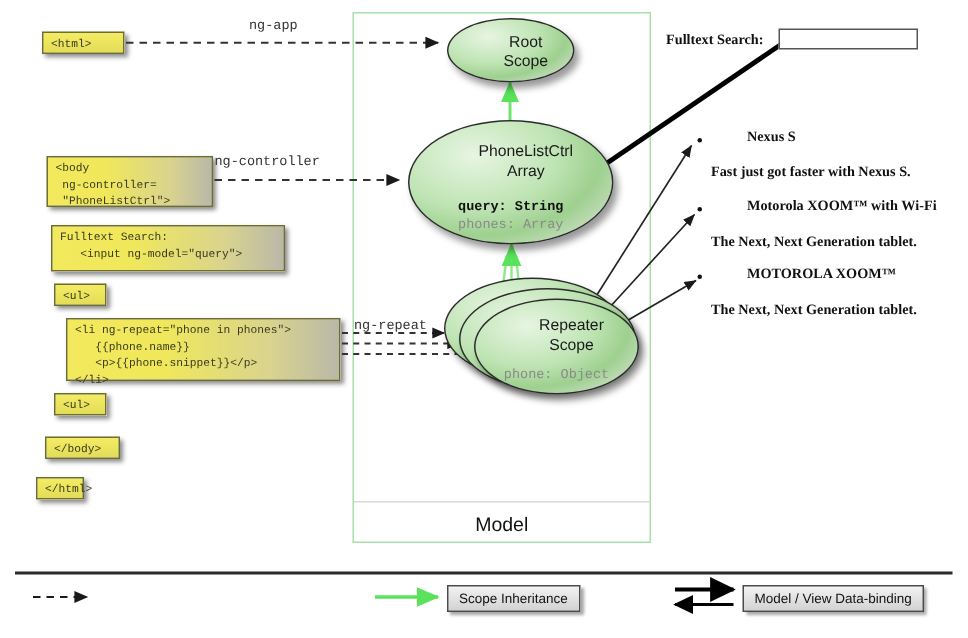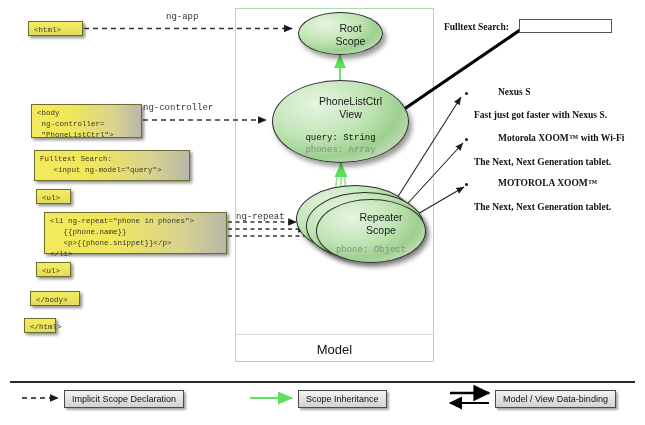--- a/index.html
+++ b/index.html
@@ -44,21 +44,21 @@
   #lbl-ngcontroller{left:143px;top:103px;}
   #lbl-ngrepeat{left:236px;top:212px;}
 
   
   .ellipse{position:absolute;border-radius:50%;border:1.5px solid #2c2c2c;
            box-shadow:3px 4px 5px rgba(0,0,0,0.4);
            background:radial-gradient(ellipse at 32% 28%,#e7f5e2 0%,#bfe4b4 42%,#9ed08f 65%,#e9e9e9 100%);
            text-align:center;box-sizing:border-box;}
   .ell-title{font-family:"Liberation Sans",sans-serif;font-size:10.5px;color:#1a1a1a;line-height:1.2;padding-left:20px;}
   .ell-prop{font-family:"Liberation Mono",monospace;font-size:9px;line-height:1.35;}
-  .ell-prop.bold{font-weight:normal;color:#111;}
+  .ell-prop.bold{font-weight:bold;color:#111;}
   .ell-prop.dim{color:#8a8a8a;}
 
   #ell-root{left:298px;top:12px;width:85px;height:43px;padding-top:9px;}
   #ell-ctrl{left:272px;top:80px;width:137px;height:83px;padding-top:14px;}
   #ell-rep3{left:296px;top:185px;width:118px;height:68px;}
   #ell-rep2{left:306px;top:192px;width:118px;height:68px;}
   #ell-rep1{left:316px;top:199px;width:110px;height:64px;padding-top:11px;}
 
   
   #view-search-label{position:absolute;left:444px;top:22px;font-size:9.5px;
@@ -177,21 +177,21 @@
   <div class="ellipse" id="ell-rep3"></div>
   <div class="ellipse" id="ell-rep2"></div>
   <div class="ellipse" id="ell-rep1">
     <div class="ell-title" style="white-space:pre-line">Repeater
 Scope</div>
     <div class="ell-prop dim" style="margin-top:8px">phone: Object</div>
   </div>
 
   <div class="ellipse" id="ell-ctrl">
     <div class="ell-title" style="white-space:pre-line">PhoneListCtrl
-View</div>
+Array</div>
     <div class="ell-prop bold" style="margin-top:12px">query: String</div>
     <div class="ell-prop dim">phones: Array</div>
   </div>
 
   <div class="ellipse" id="ell-root">
     <div class="ell-title" style="white-space:pre-line">Root
 Scope</div>
   </div>
 
   <div id="view-search-label">Fulltext Search:</div>
@@ -203,17 +203,16 @@
 
   <div class="view-bullet" style="left:465px;top:138px"></div>
   <div class="view-item view-name" style="top:133px">Motorola XOOM™  with Wi-Fi</div>
   <div class="view-item view-snip" style="top:157px">The Next, Next Generation tablet.</div>
 
   <div class="view-bullet" style="left:465px;top:183px"></div>
   <div class="view-item view-name" style="top:178px">MOTOROLA XOOM™</div>
   <div class="view-item view-snip" style="top:202px">The Next, Next Generation tablet.</div>
 
   <div id="legend-rule"></div>
-  <div class="legend-box" id="legend-box-1">Implicit Scope Declaration</div>
   <div class="legend-box" id="legend-box-2">Scope Inheritance</div>
   <div class="legend-box" id="legend-box-3">Model / View Data-binding</div>
 
 </div>
 
 </body></html>

